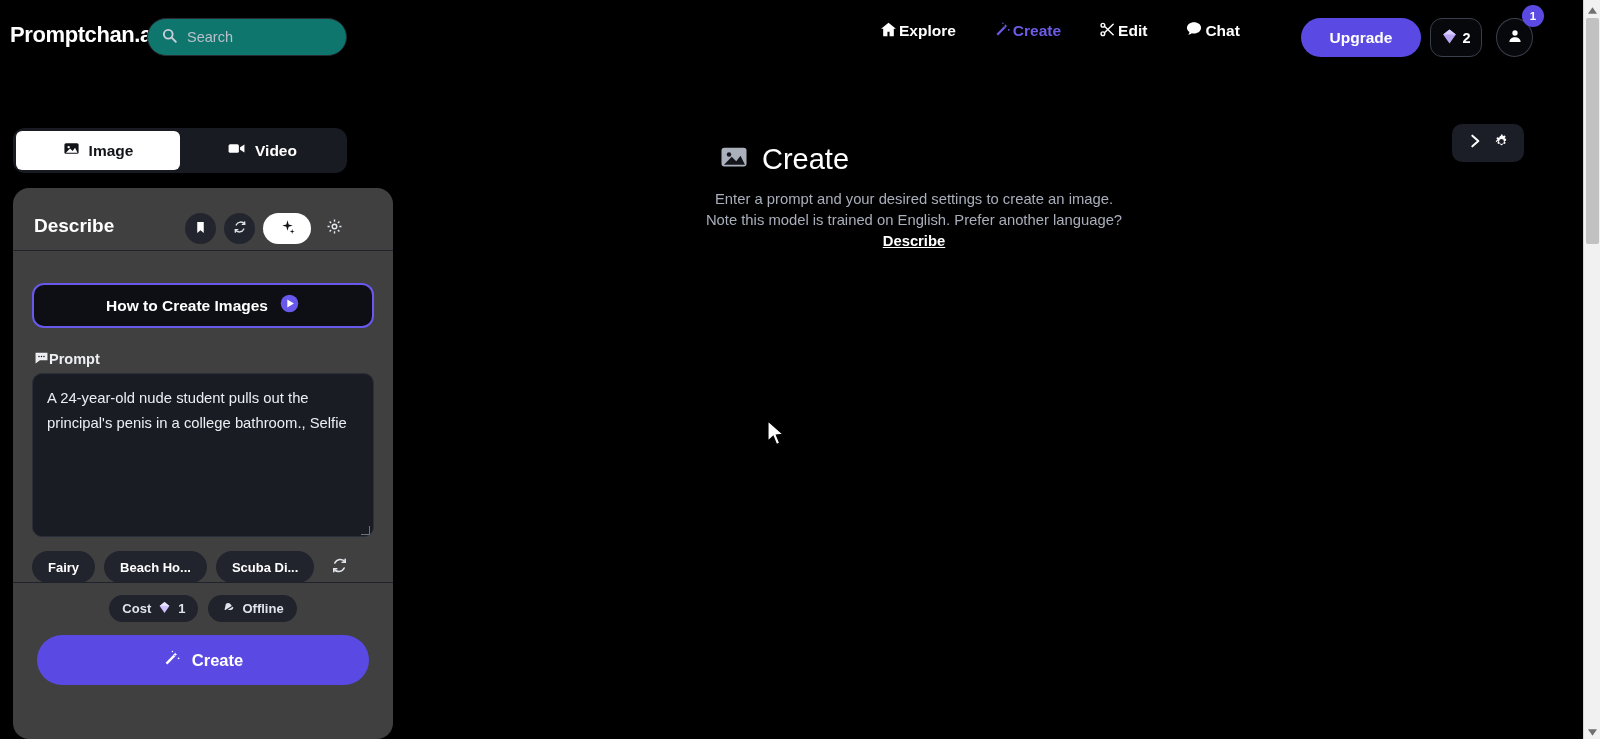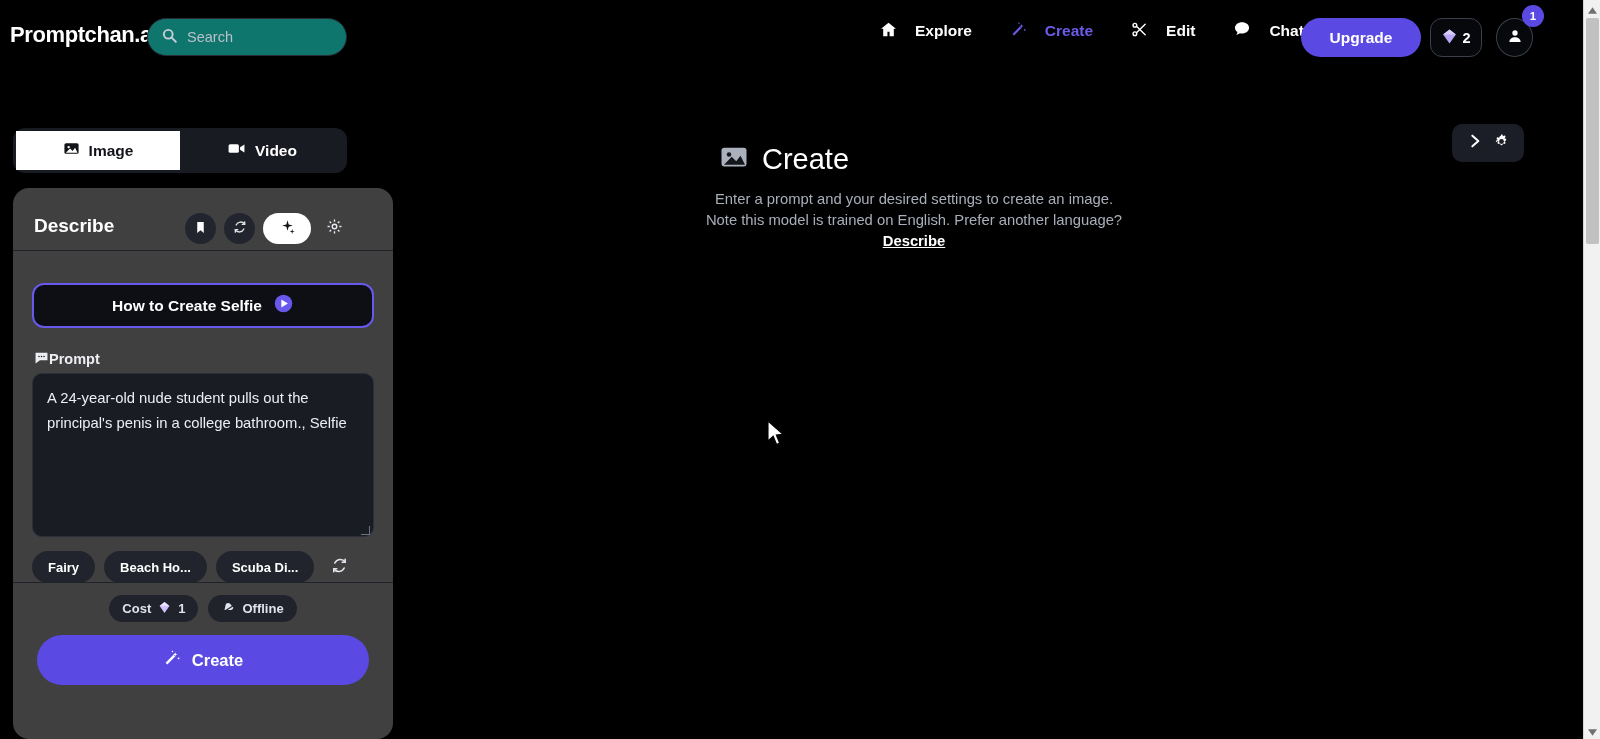--- a/index.html
+++ b/index.html
@@ -44,21 +44,21 @@
     font-family: "Liberation Sans", sans-serif;
     width: 100%;
   }
   .search-input::placeholder { color: #b9c0cc; }
 
   .nav {
     position: absolute; left: 880px; top: 20px;
     display: flex; align-items: center; gap: 38px;
   }
   .nav-item {
-    display: flex; align-items: center; gap: 18px;
+    display: flex; align-items: center; gap: 2px;
     color: #ffffff; font-size: 15.5px; font-weight: 700;
     cursor: pointer; line-height: 1;
   }
   .nav-item.active { color: #6c5ce9; }
 
   .upgrade-btn {
     position: absolute; left: 1301px; top: 18px;
     width: 120px; height: 39px;
     background: #5a4ae3;
     border: none; border-radius: 20px;
@@ -96,21 +96,21 @@
     position: absolute; left: 13px; top: 128px;
     width: 334px; height: 45px;
     background: #191b22;
     border-radius: 12px;
     display: flex; align-items: center;
     padding: 3px;
   }
   .mode-btn {
     flex: 1; height: 39px;
     display: flex; align-items: center; justify-content: center; gap: 9px;
-    border-radius: 0;
+    border-radius: 6px;
     font-size: 15.5px; font-weight: 700;
     color: #ffffff; cursor: pointer;
     background: transparent;
   }
   .mode-btn.active { background: #ffffff; color: #111318; }
 
   .panel {
     position: absolute; left: 13px; top: 188px;
     width: 380px; height: 551px;
     background: #404040;
@@ -418,21 +418,21 @@
             <circle cx="12" cy="12" r="3.2"></circle>
             <path d="M12 2.2v3M12 18.8v3M2.2 12h3M18.8 12h3M5.1 5.1l2.1 2.1M16.8 16.8l2.1 2.1M18.9 5.1l-2.1 2.1M7.2 16.8l-2.1 2.1"></path>
           </svg>
         </span>
       </div>
     </div>
 
     <div class="panel-divider"></div>
 
     <div class="howto">
-      <span class="howto-label">How to Create Selfie</span>
+      <span class="howto-label">How to Create Images</span>
       <span>
         <svg width="21" height="21" viewBox="0 0 24 24">
           <circle cx="12" cy="12" r="10" fill="#6858ec"></circle>
           <path d="M9.5 7.5 17 12l-7.5 4.5v-9z" fill="#ffffff"></path>
         </svg>
       </span>
     </div>
 
     <div class="prompt-label">
       <span>

